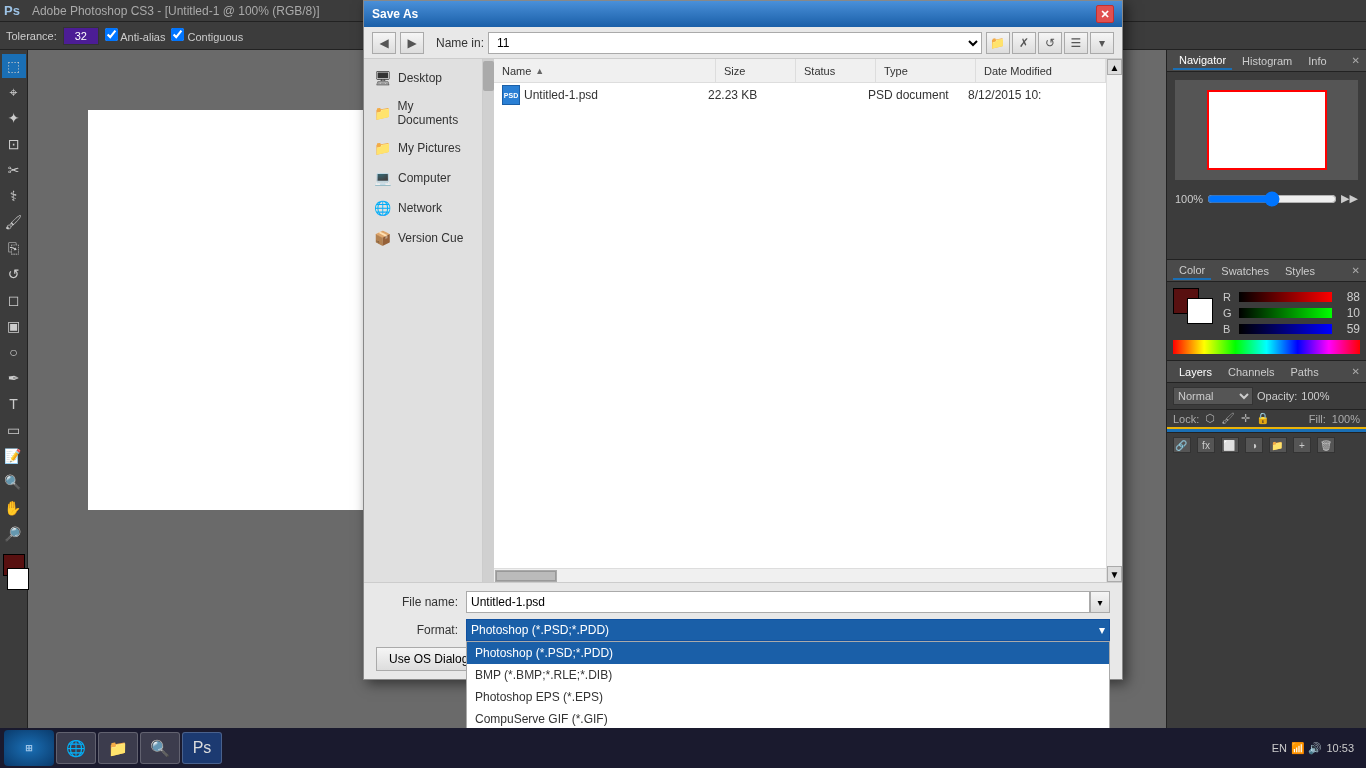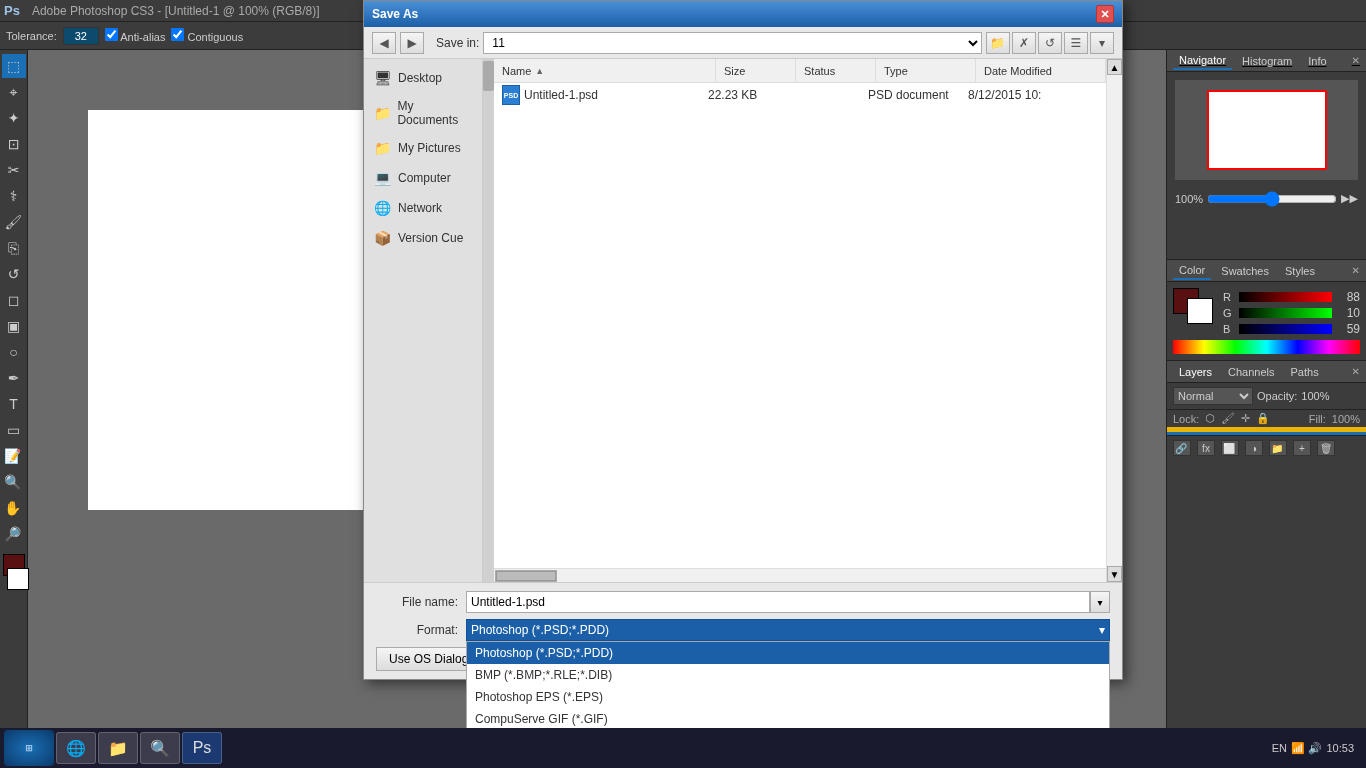--- a/index.html
+++ b/index.html
@@ -9,38 +9,38 @@
     .ps-bg { width: 1366px; height: 768px; background: #4a4a4a; position: relative; }
 
     
     .ps-menubar { background: #3c3c3c; height: 22px; display: flex; align-items: center; padding: 0 4px; position: absolute; top: 0; left: 0; right: 0; z-index: 10; border-bottom: 1px solid #222; }
     .ps-logo { color: #9dc3e6; font-weight: bold; font-size: 13px; margin-right: 8px; }
     .ps-title { color: #aaa; font-size: 12px; margin-left: 4px; }
 
     
     .ps-optbar { background: #3c3c3c; height: 28px; display: flex; align-items: center; padding: 0 6px; position: absolute; top: 22px; left: 0; right: 0; z-index: 10; border-bottom: 1px solid #222; gap: 6px; }
     .ps-optbar-item { color: #ccc; font-size: 11px; }
-    .ps-optbar input[type=text] { width: 36px; height: 18px; background: #0c4a6e; border: 1px solid #333; color: #fff; text-align: center; font-size: 11px; }
+    .ps-optbar input[type=text] { width: 36px; height: 18px; background: #4c1d95; border: 1px solid #333; color: #fff; text-align: center; font-size: 11px; }
     .ps-optbar label { color: #ccc; font-size: 11px; }
 
     
     .ps-toolbar { position: absolute; top: 50px; left: 0; width: 28px; bottom: 30px; background: #3c3c3c; border-right: 1px solid #222; display: flex; flex-direction: column; align-items: center; padding-top: 4px; gap: 2px; z-index: 5; }
     .ps-tool { width: 24px; height: 24px; background: transparent; border: none; color: #ccc; font-size: 14px; cursor: pointer; display: flex; align-items: center; justify-content: center; }
     .ps-tool-active { background: #1a6fb5 !important; }
 
     
     .ps-canvas-area { position: absolute; top: 50px; left: 28px; right: 200px; bottom: 30px; background: #6a6a6a; overflow: hidden; }
     .ps-canvas { background: white; width: 300px; height: 400px; position: absolute; top: 60px; left: 60px; }
 
     
     .ps-statusbar { position: absolute; bottom: 0; left: 0; right: 200px; height: 22px; background: #3c3c3c; border-top: 1px solid #222; display: flex; align-items: center; padding: 0 8px; color: #aaa; font-size: 11px; gap: 12px; }
 
     
     .ps-rightpanel { position: absolute; top: 50px; right: 0; width: 200px; bottom: 0; background: #3c3c3c; border-left: 1px solid #222; }
-    .ps-panel-header { background: #4a4a4a; height: 22px; display: flex; align-items: center; padding: 0 6px; border-bottom: 1px solid #222; gap: 4px; text-decoration: underline; }
+    .ps-panel-header { background: #4a4a4a; height: 22px; display: flex; align-items: center; padding: 0 6px; border-bottom: 1px solid #222; gap: 4px; }
     .ps-panel-tab { color: #ccc; font-size: 11px; cursor: pointer; padding: 2px 6px; }
     .ps-panel-tab-active { color: #fff; border-bottom: 2px solid #1a6fb5; }
     .ps-panel-close { color: #aaa; font-size: 10px; cursor: pointer; margin-left: auto; }
 
     
     .ps-navigator { height: 180px; border-bottom: 1px solid #222; }
     .ps-nav-preview { background: #555; margin: 8px; height: 100px; display: flex; align-items: center; justify-content: center; }
     .ps-nav-preview-inner { background: white; width: 120px; height: 80px; border: 2px solid red; }
     .ps-nav-footer { display: flex; align-items: center; padding: 4px 8px; gap: 4px; }
     .ps-zoom-val { color: #ccc; font-size: 11px; }
@@ -58,21 +58,21 @@
     .ps-rgb-val { color: #ccc; font-size: 12px; width: 24px; text-align: right; }
 
     
     .ps-layerspanel { }
     .ps-layers-header { background: #4a4a4a; height: 22px; display: flex; align-items: center; padding: 0 6px; border-bottom: 1px solid #222; gap: 4px; }
     .ps-layers-tab { color: #ccc; font-size: 11px; cursor: pointer; padding: 2px 6px; }
     .ps-layers-tab-active { color: #fff; }
     .ps-layers-options { display: flex; align-items: center; padding: 4px 6px; gap: 4px; border-bottom: 1px solid #222; }
     .ps-blend-select { background: #555; border: 1px solid #333; color: #ccc; font-size: 11px; width: 80px; height: 18px; }
     .ps-opacity-row { display: flex; align-items: center; gap: 4px; color: #ccc; font-size: 11px; }
-    .ps-layers-lock { display: flex; align-items: center; padding: 2px 6px; gap: 6px; border-bottom: 5px solid #eab308; color: #aaa; font-size: 11px; }
+    .ps-layers-lock { display: flex; align-items: center; padding: 2px 6px; gap: 6px; border-bottom: 2px solid #eab308; color: #aaa; font-size: 11px; }
     .ps-layer-item { display: flex; align-items: center; padding: 4px 6px; gap: 6px; background: #1a6fb5; cursor: pointer; }
     .ps-layer-eye { width: 16px; height: 16px; border: 1px solid #888; background: #555; display: flex; align-items: center; justify-content: center; color: #fff; font-size: 10px; }
     .ps-layer-thumb { width: 28px; height: 20px; background: #ccc; border: 1px solid #888; }
     .ps-layer-name { color: #fff; font-size: 11px; }
     .ps-layers-footer { display: flex; align-items: center; padding: 4px 6px; gap: 6px; border-top: 1px solid #222; position: absolute; bottom: 0; left: 0; right: 0; background: #3c3c3c; }
     .ps-layers-btn { background: #555; border: 1px solid #333; color: #ccc; width: 18px; height: 16px; font-size: 10px; cursor: pointer; display: flex; align-items: center; justify-content: center; }
 
     
     .dialog-overlay { position: absolute; top: 0; left: 0; right: 0; bottom: 0; z-index: 100; }
     .dialog { position: absolute; top: 0; left: 363px; width: 760px; height: 680px; background: #f0f0f0; border: 1px solid #888; box-shadow: 4px 4px 12px rgba(0,0,0,0.5); display: flex; flex-direction: column; }
@@ -298,21 +298,21 @@
     <div class="dialog">
 
       <div class="dialog-titlebar">
         <span class="dialog-title">Save As</span>
         <div class="dialog-close-btn">✕</div>
       </div>
 
       <div class="dialog-toolbar">
         <button class="dialog-nav-btn">◀</button>
         <button class="dialog-nav-btn">▶</button>
-        <span class="dialog-savein-label">Save in:</span>
+        <span class="dialog-savein-label">Name in:</span>
         <select class="dialog-savein-select">
           <option>11</option>
         </select>
         <div class="dialog-toolbar-btns">
           <button class="dialog-tb-btn">📁</button>
           <button class="dialog-tb-btn">✗</button>
           <button class="dialog-tb-btn">↺</button>
           <button class="dialog-tb-btn">☰</button>
           <button class="dialog-tb-btn">▾</button>
         </div>

